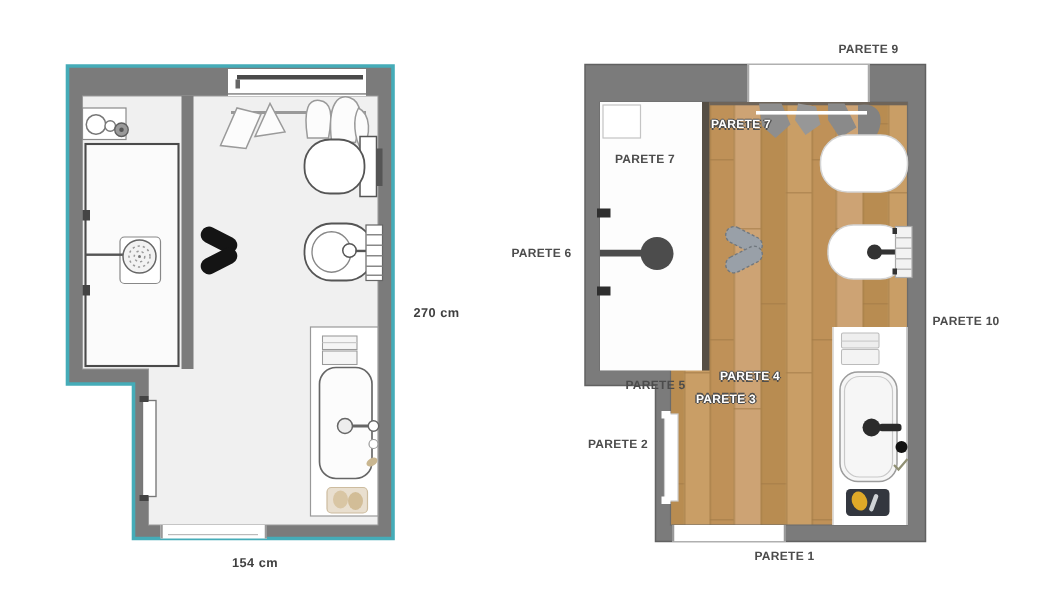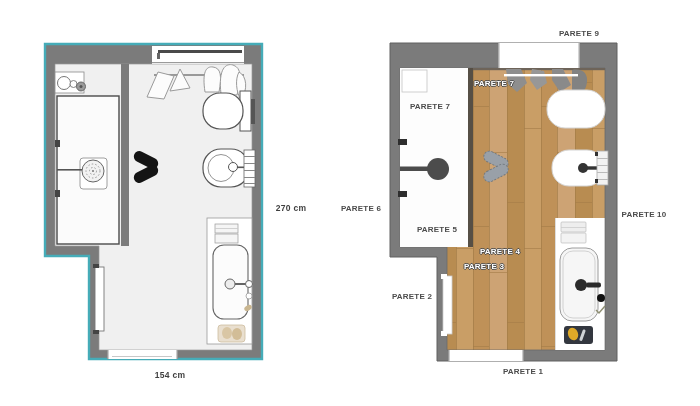--- a/index.html
+++ b/index.html
@@ -242,19 +242,19 @@
   </g>
 </svg>
 
   <div class="dim" style="left:291px;top:208px;">270 cm</div>
   <div class="dim" style="left:170px;top:375px;">154 cm</div>
 
   <div class="wl" style="left:523px;top:371px;">PARETE 1</div>
   <div class="wl" style="left:412px;top:296px;">PARETE 2</div>
   <div class="wl on-wood" style="left:472px;top:266px;padding-left:24px;">PARETE 3</div>
   <div class="wl on-wood" style="left:500px;top:251px;">PARETE 4</div>
-  <div class="wl" style="left:437px;top:229px;">PARETE 5</div>
-  <div class="wl" style="left:361px;top:169px;margin-top:39px;">PARETE 6</div>
+  <div class="wl" style="left:437px;top:257px;">PARETE 5</div>
+  <div class="wl" style="left:361px;top:169px;">PARETE 6</div>
   <div class="wl" style="left:430px;top:106px;">PARETE 7</div>
   <div class="wl on-wood" style="left:494px;top:83px;">PARETE 7</div>
   <div class="wl" style="left:543px;top:33px;margin-left:36px;">PARETE 9</div>
   <div class="wl" style="left:644px;top:214px;">PARETE 10</div>
 </div>
 
 </body></html>

